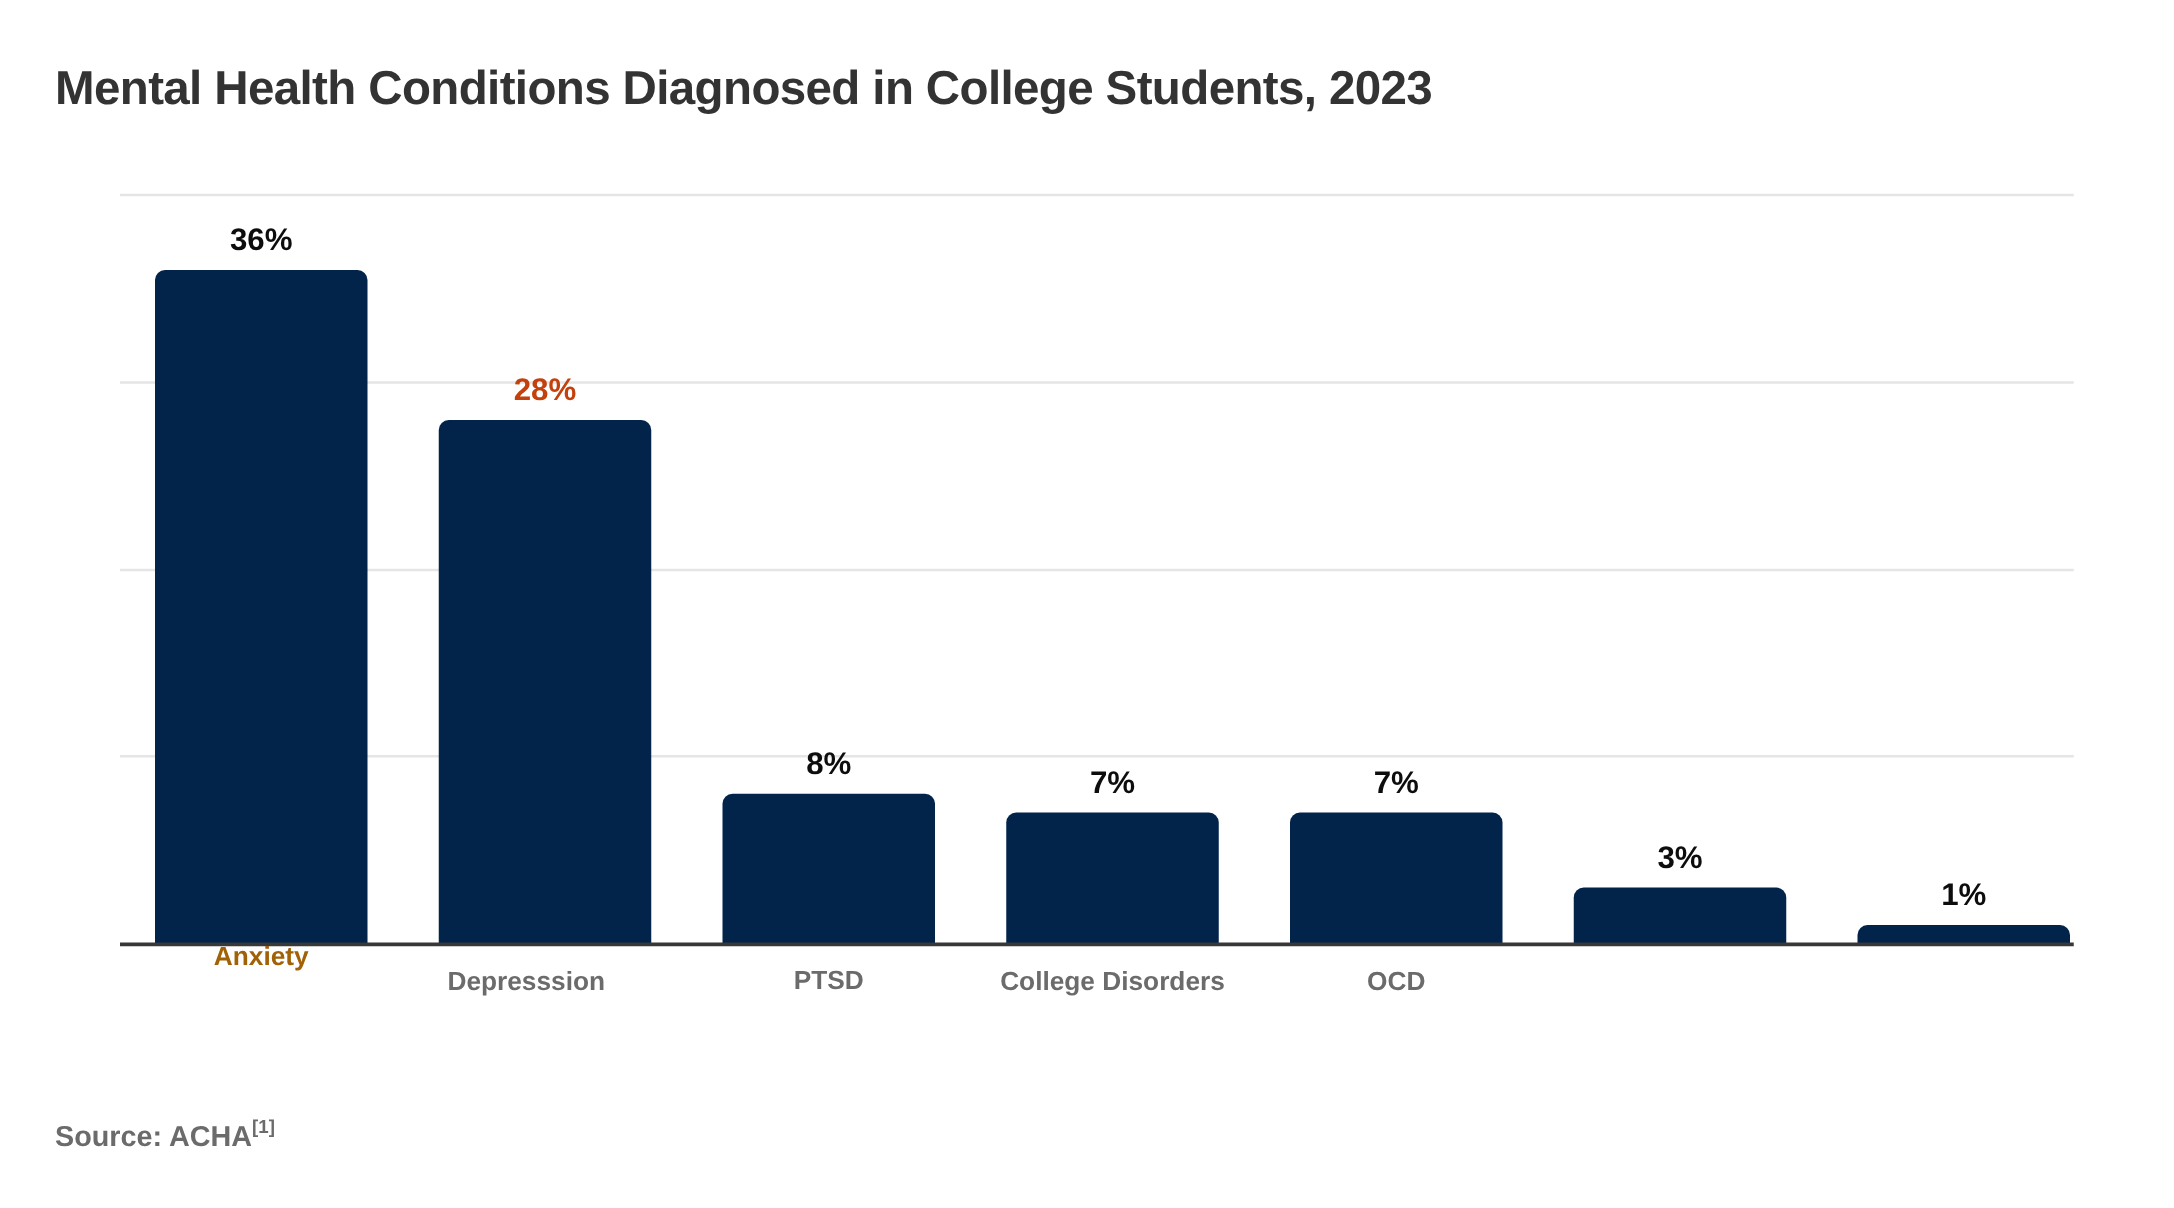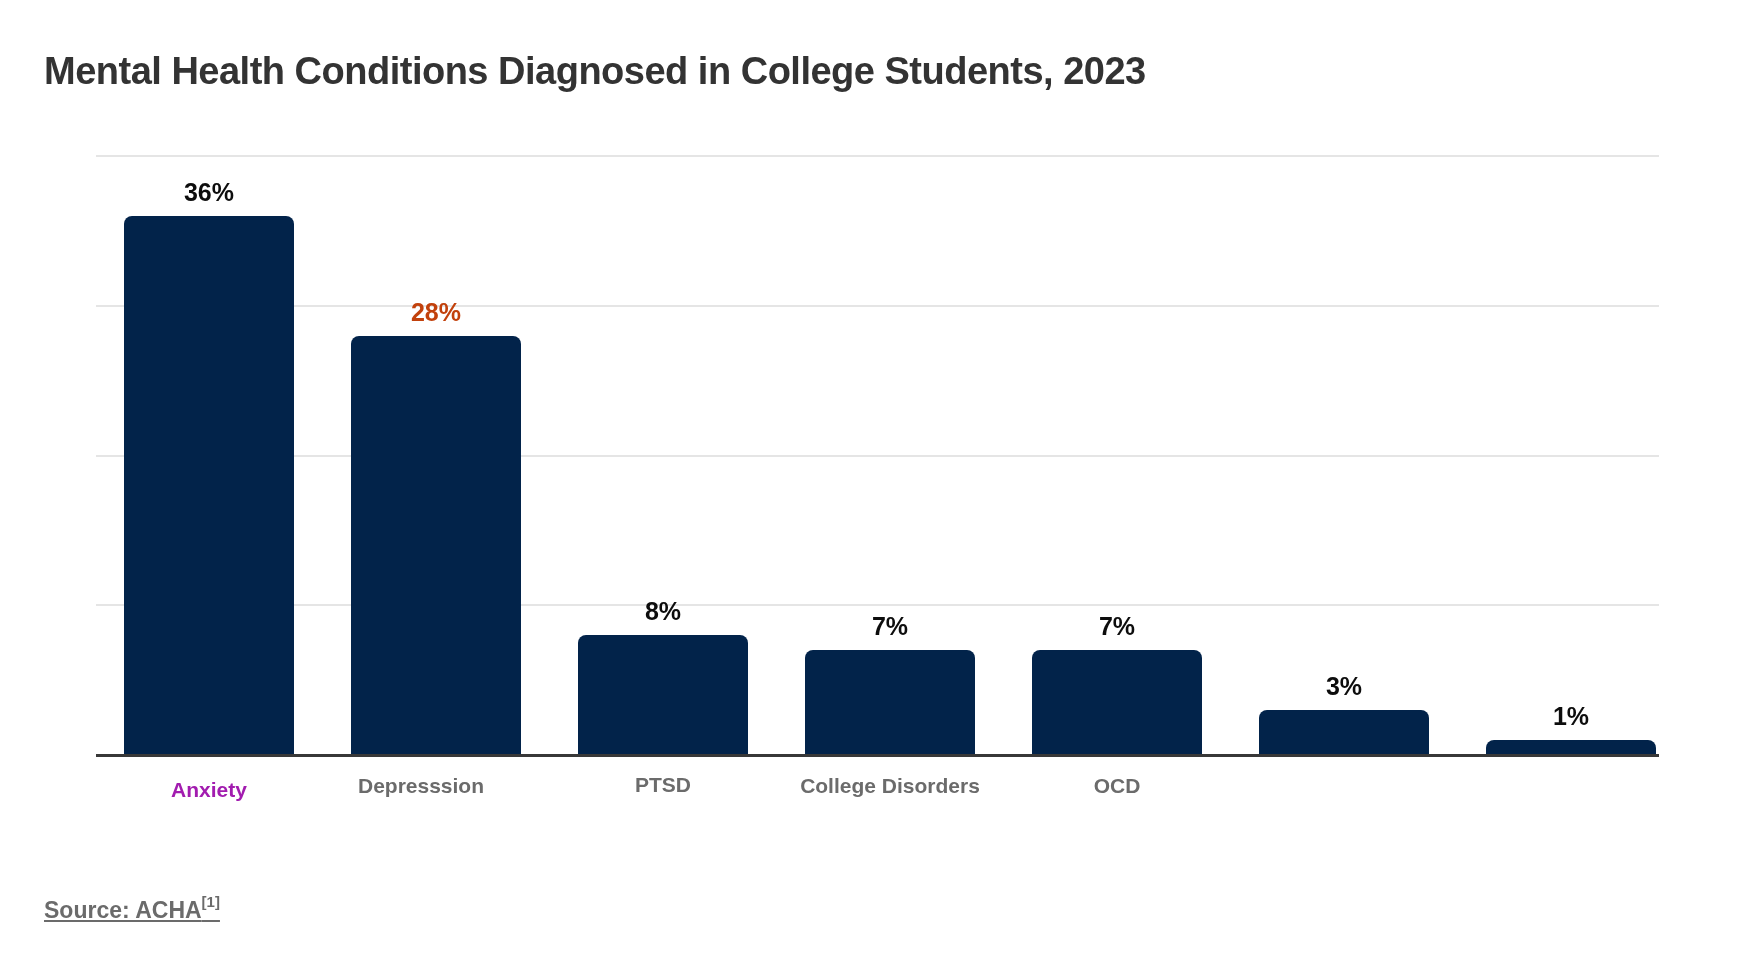--- a/index.html
+++ b/index.html
@@ -61,21 +61,20 @@
     color: #6b6b6b;
     line-height: 28px;
   }
   .source-note {
     position: absolute;
     left: 44px;
     top: 895px;
     font-size: 23px;
     font-weight: bold;
     color: #6b6b6b;
-    text-decoration: underline;
   }
   .source-note sup {
     font-size: 15px;
     position: relative;
     top: -2px;
     font-weight: bold;
   }
 </style>
 </head>
 <body>
@@ -96,21 +95,21 @@
       <div class="value-label" style="left: 555px; width: 120px; top: 595px; color: rgb(13, 13, 13);">8%</div>
       <div class="bar" style="left: 757px; width: 170px; top: 650px; height: 105px; background: rgb(2, 35, 74);"></div>
       <div class="value-label" style="left: 782px; width: 120px; top: 610px; color: rgb(13, 13, 13);">7%</div>
       <div class="bar" style="left: 984px; width: 170px; top: 650px; height: 105px; background: rgb(2, 35, 74);"></div>
       <div class="value-label" style="left: 1009px; width: 120px; top: 610px; color: rgb(13, 13, 13);">7%</div>
       <div class="bar" style="left: 1211px; width: 170px; top: 710px; height: 45px; background: rgb(2, 35, 74);"></div>
       <div class="value-label" style="left: 1236px; width: 120px; top: 670px; color: rgb(13, 13, 13);">3%</div>
       <div class="bar" style="left: 1438px; width: 170px; top: 740px; height: 15px; background: rgb(2, 35, 74);"></div>
       <div class="value-label" style="left: 1463px; width: 120px; top: 700px; color: rgb(13, 13, 13);">1%</div>
       <div class="axis-line" style="left: 48px; width: 1589px; top: 754px; background: rgb(56, 56, 56);"></div>
-      <div class="cat-label" style="left: 51px; width: 220px; top: 776px; color: #a21caf;">Anxiety</div>
+      <div class="cat-label" style="left: 51px; width: 220px; top: 752px; color: #a16207;">Anxiety</div>
       <div class="cat-label" style="left: 263px; width: 220px; top: 772px; color: rgb(107, 107, 107);">Depresssion</div>
       <div class="cat-label" style="left: 505px; width: 220px; top: 771px; color: rgb(107, 107, 107);">PTSD</div>
       <div class="cat-label" style="left: 732px; width: 220px; top: 772px; color: rgb(107, 107, 107);">College Disorders</div>
       <div class="cat-label" style="left: 959px; width: 220px; top: 772px; color: rgb(107, 107, 107);">OCD</div>
     </div>
 
   <div class="source-note"><span>Source: ACHA</span><sup>[1]</sup></div>
 </div>
 
 </body></html>

